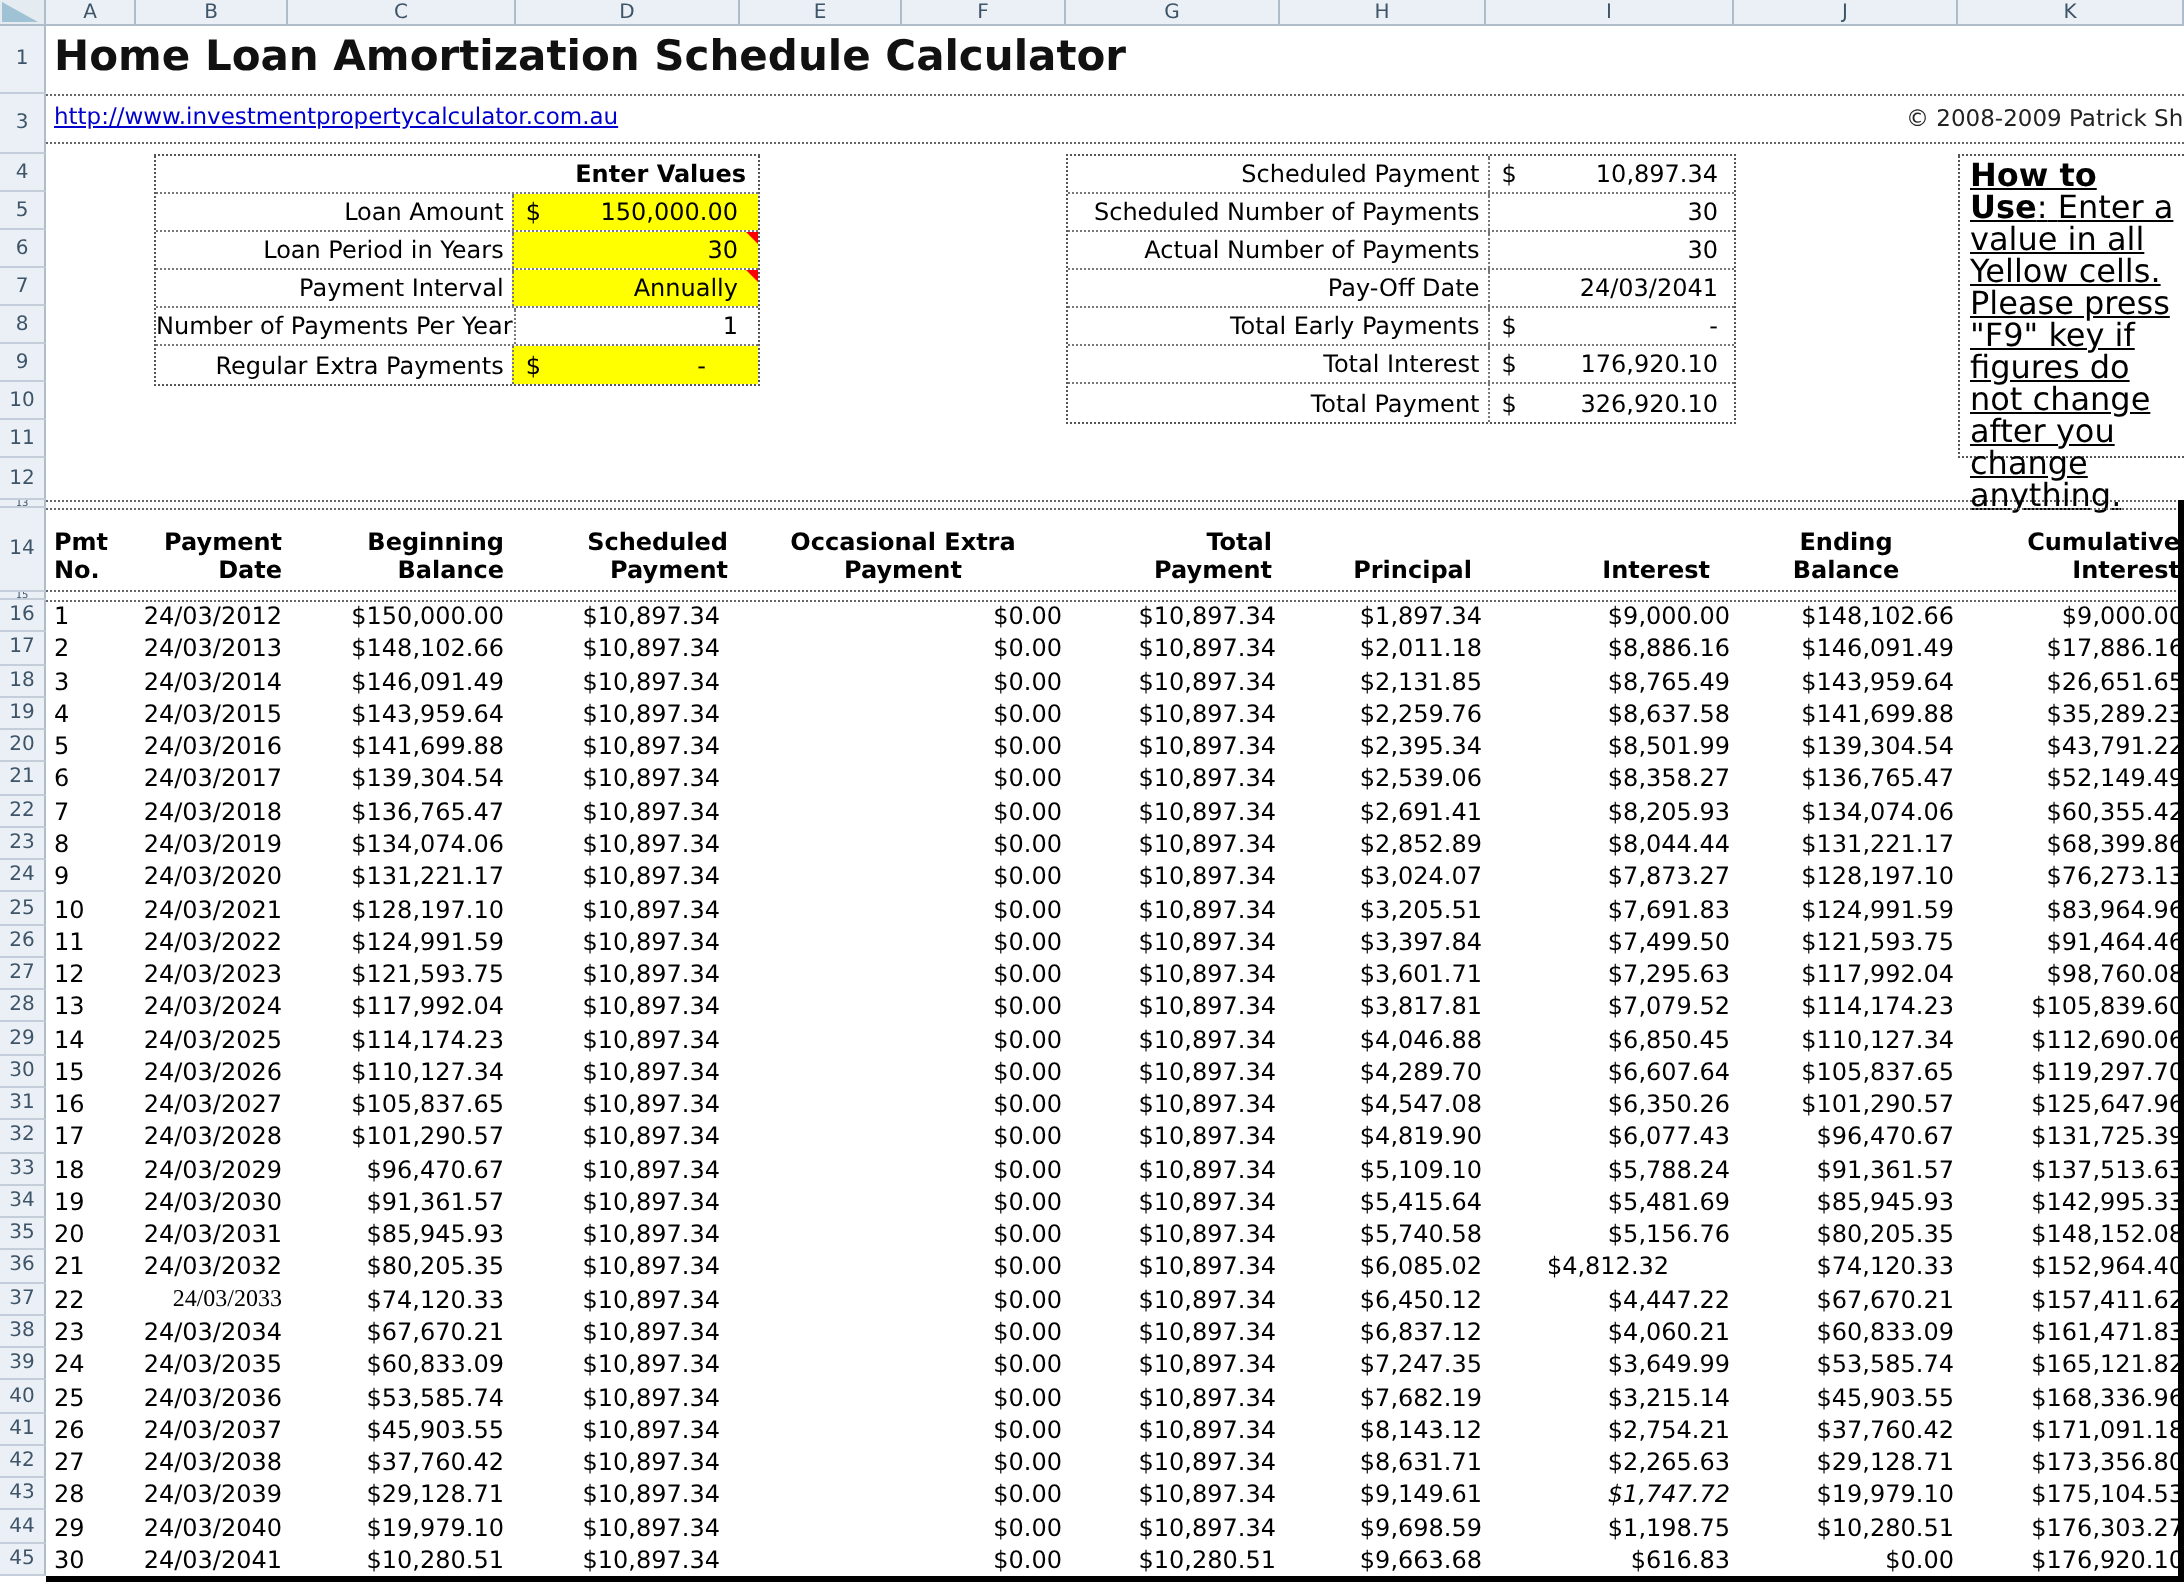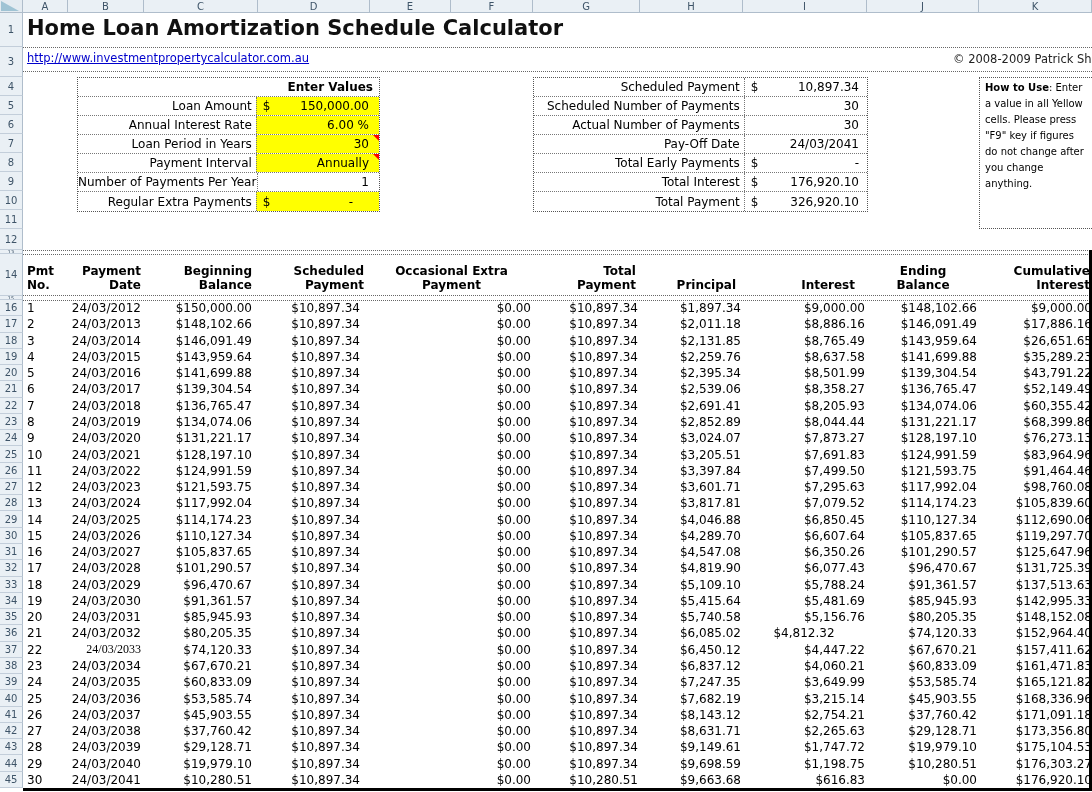--- a/index.html
+++ b/index.html
@@ -40,21 +40,21 @@
   #evbox{left:77px;width:303px;}
   #evbox .blabel{width:179px;}
   #evbox .bval{width:124px;}
   
   #lsbox{left:533px;width:335px;}
   #lsbox .blabel{width:211px;}
   #lsbox .bval{width:124px;}
   #lsbox .bval .num{padding-right:8px;}
   
   #htbox{position:absolute;left:979px;top:77px;width:113px;height:152px;box-sizing:border-box;
-         border:1px dotted #555;border-right:none;padding:2px 3px 0 5px;font-size:10px;line-height:16px;}
+         border:1px dotted #555;border-right:none;padding:2px 3px 0 5px;font-size:16px;line-height:16px;text-decoration:underline;}
   #htbox .b{font-weight:bold;}
   
   #thead{position:absolute;left:23px;top:254px;width:1069px;height:42px;display:flex;
          border-top:1px dotted #666;border-bottom:1px dotted #666;box-sizing:border-box;}
   .hcell{display:flex;flex-direction:column;justify-content:flex-end;padding-bottom:3px;
          font-weight:bold;box-sizing:border-box;line-height:14px;white-space:nowrap;overflow:hidden;}
   #tbody{position:absolute;left:23px;top:300px;width:1069px;height:488px;display:flex;flex-direction:column;}
   .trow{flex:1;display:flex;align-items:center;}
   .tcell{box-sizing:border-box;white-space:nowrap;overflow:hidden;height:100%;display:flex;align-items:center;}
   .tcell span{width:100%;}
@@ -150,26 +150,20 @@
         <div class="btitle">Enter Values</div>
       </div>
   <div class="brow">
         <div class="blabel">Loan Amount</div>
         <div class="bval yellow">
           <span class="pfx">$</span>
           <span class="num">150,000.00</span>
         </div>
       </div>
       <div class="brow">
-        <div class="blabel">Annual Interest Rate</div>
-        <div class="bval yellow">
-          <span class="num">6.00 %</span>
-        </div>
-      </div>
-      <div class="brow">
         <div class="blabel">Loan Period in Years</div>
         <div class="bval yellow">
           <span class="num">30</span>
           <span class="cmark"></span>
         </div>
       </div>
       <div class="brow">
         <div class="blabel">Payment Interval</div>
         <div class="bval yellow">
           <span class="num">Annually</span>
@@ -1164,21 +1158,21 @@
         </div>
         <div class="tcell" style="width: 163px;">
           <span style="display: inline-block; text-align: right; padding-right: 2px;">$0.00</span>
         </div>
         <div class="tcell" style="width: 107px;">
           <span style="display: inline-block; text-align: right; padding-right: 2px;">$10,897.34</span>
         </div>
         <div class="tcell" style="width: 103px;">
           <span style="display: inline-block; text-align: right; padding-right: 2px;">$9,149.61</span>
         </div>
-        <div class="tcell" style="width: 124px;">
+        <div class="tcell" style="width: 124px; font-style: italic;">
           <span style="display: inline-block; text-align: right; padding-right: 2px;">$1,747.72</span>
         </div>
         <div class="tcell" style="width: 112px;">
           <span style="display: inline-block; text-align: right; padding-right: 2px;">$19,979.10</span>
         </div>
         <div class="tcell" style="width: 113px;">
           <span style="display: inline-block; text-align: right; padding-right: 0px; margin-right: -4px;">$175,104.53</span>
         </div>
       </div>
       <div class="trow">

